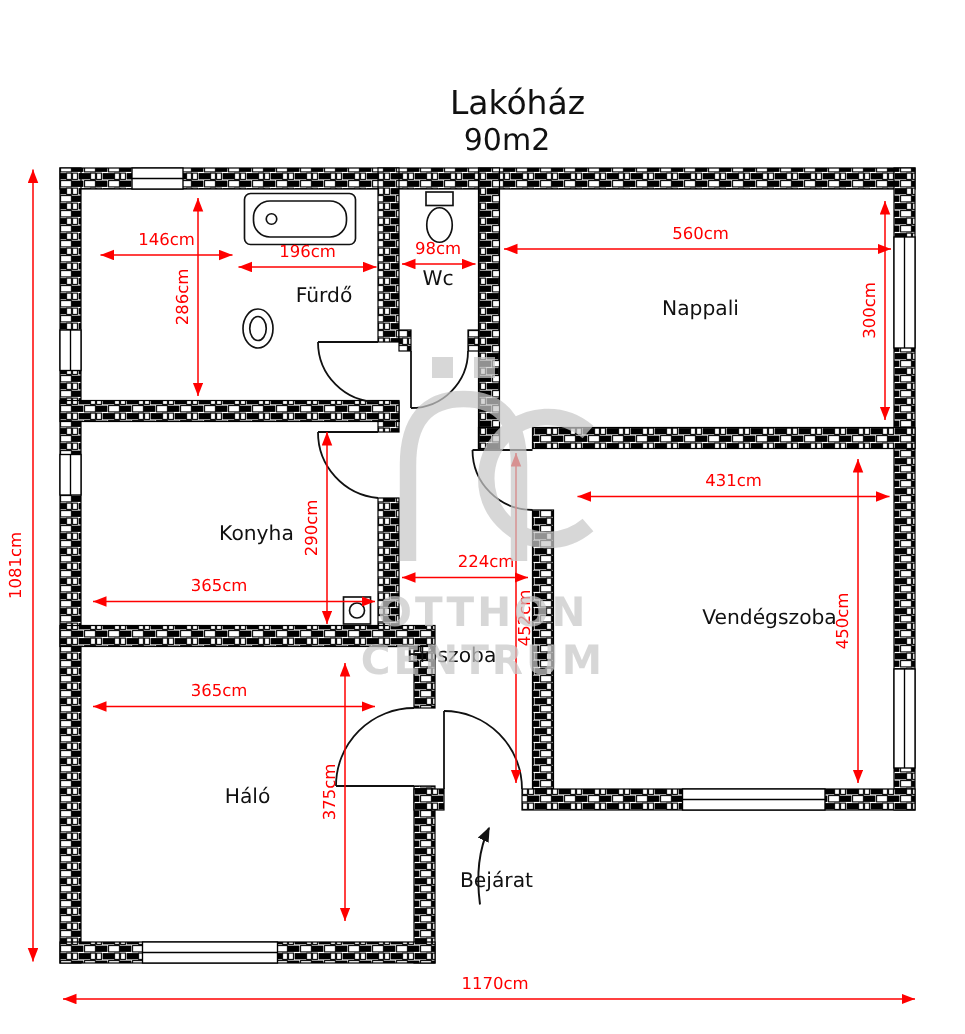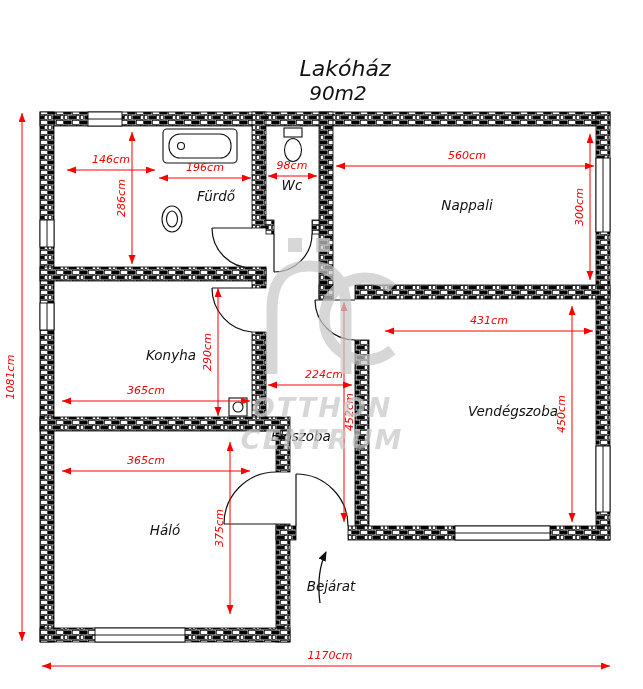--- a/index.html
+++ b/index.html
@@ -1,17 +1,17 @@
 <!DOCTYPE html>
 <html><head>
 <meta charset="utf-8">
 <style>
   html,body{margin:0;padding:0;background:#ffffff;}
   .stage{position:relative;width:643px;height:689px;background:#fff;
-         font-family:"DejaVu Sans","Liberation Sans",sans-serif;font-style:italic;}
+         font-family:"DejaVu Sans","Liberation Sans",sans-serif;}
   svg{display:block;}
   .wall{fill:url(#brickpat);stroke:#000;stroke-width:0.8;}
   .winbox{fill:#fff;stroke:#000;stroke-width:0.9;}
   .winline{stroke:#000;stroke-width:0.9;}
   .fix{fill:#fff;stroke:#111;stroke-width:1.1;}
   .door{stroke:#111;stroke-width:1.2;fill:none;}
   .dim{stroke:#ff0000;stroke-width:1;fill:none;}
   .dimt{fill:#ff0000;font-size:11px;text-anchor:middle;}
   .roomt{fill:#111;font-size:13.5px;text-anchor:middle;}
   .t1{fill:#111;font-size:22px;text-anchor:middle;}

